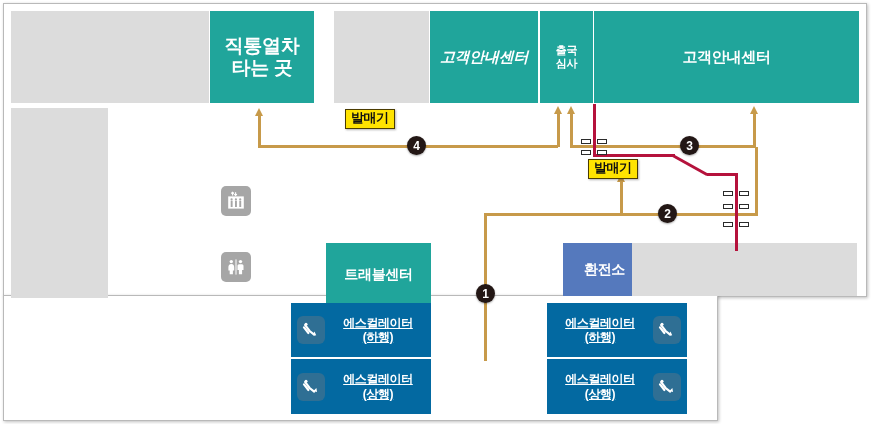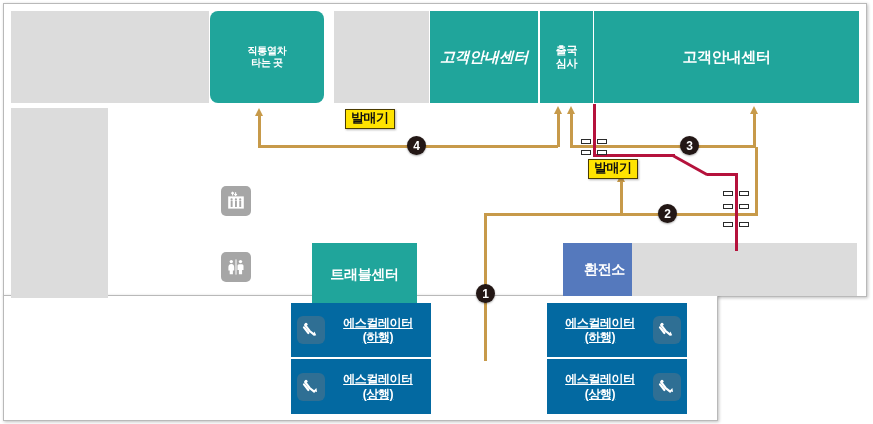--- a/index.html
+++ b/index.html
@@ -138,21 +138,21 @@
 </head>
 <body>
 
 <div id="stage">
 
   <div class="panel" style="left:3px;top:3px;width:864px;height:294px;"></div>
   <div class="panel" style="left:3px;top:295px;width:715px;height:126px;"></div>
 
   <div class="blk grey" style="left:11px;top:11px;width:198px;height:92px;"></div>
 
-  <div class="blk teal" style="left:210px;top:11px;width:114px;height:92px;font-size:10px;border-radius:8px;">
+  <div class="blk teal" style="left:210px;top:11px;width:104px;height:92px;font-size:19px;">
     <span>
       <span>직통열차</span><br>
       <span>타는 곳</span>
     </span>
   </div>
 
   <div class="blk grey" style="left:334px;top:11px;width:95px;height:92px;"></div>
 
   <div class="blk teal" style="left:430px;top:11px;width:108px;height:92px;font-size:15px;font-style:italic;">
     <span>고객안내센터</span>
@@ -164,21 +164,21 @@
       <span>심사</span>
     </span>
   </div>
 
   <div class="blk teal" style="left:594px;top:11px;width:265px;height:92px;font-size:15px;">
     <span>고객안내센터</span>
   </div>
 
   <div class="blk grey" style="left:11px;top:108px;width:97px;height:190px;"></div>
 
-  <div class="blk teal" style="left:312px;top:243px;width:105px;height:62px;font-size:14px;">
+  <div class="blk teal" style="left:326px;top:243px;width:105px;height:62px;font-size:14px;">
     <span>트래블센터</span>
   </div>
 
   <div class="blk blue-exch" style="left:547px;top:243px;width:83px;height:53px;font-size:14px;margin-left:16px;">
     <span>환전소</span>
   </div>
 
   <div class="blk grey" style="left:632px;top:243px;width:225px;height:53px;"></div>
 
 

